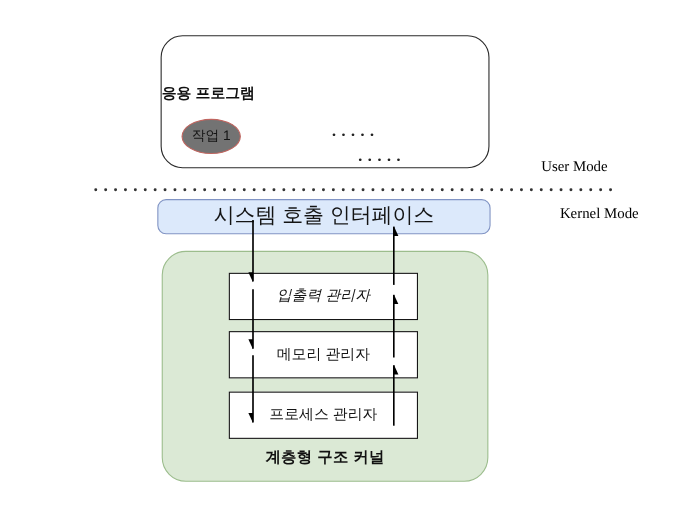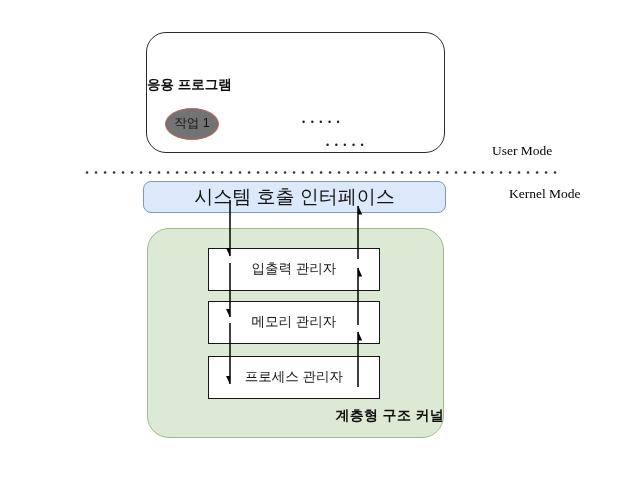--- a/index.html
+++ b/index.html
@@ -101,28 +101,28 @@
     width: 172px; height: 43px;
     background: #ffffff;
     border: 1.8px solid #161616;
     box-sizing: border-box;
     text-align: center;
     line-height: 40px;
     font-size: 13.5px;
     font-weight: 500;
     color: #141414;
   }
-  .m1 { top: 248px; }
+  .m1 { top: 248px; font-style: italic; }
   .m2 { top: 301px; }
   .m3 { top: 356px; }
   .kernel-label {
     position: absolute;
     left: 147px; top: 407px;
     width: 297px;
-    text-align: right;
+    text-align: center;
     font-size: 14px;
     font-weight: 600;
     color: #111;
     letter-spacing: 0.3px;
   }
   
   .overlay {
     position: absolute;
     left: 0; top: 0;
     pointer-events: none;

